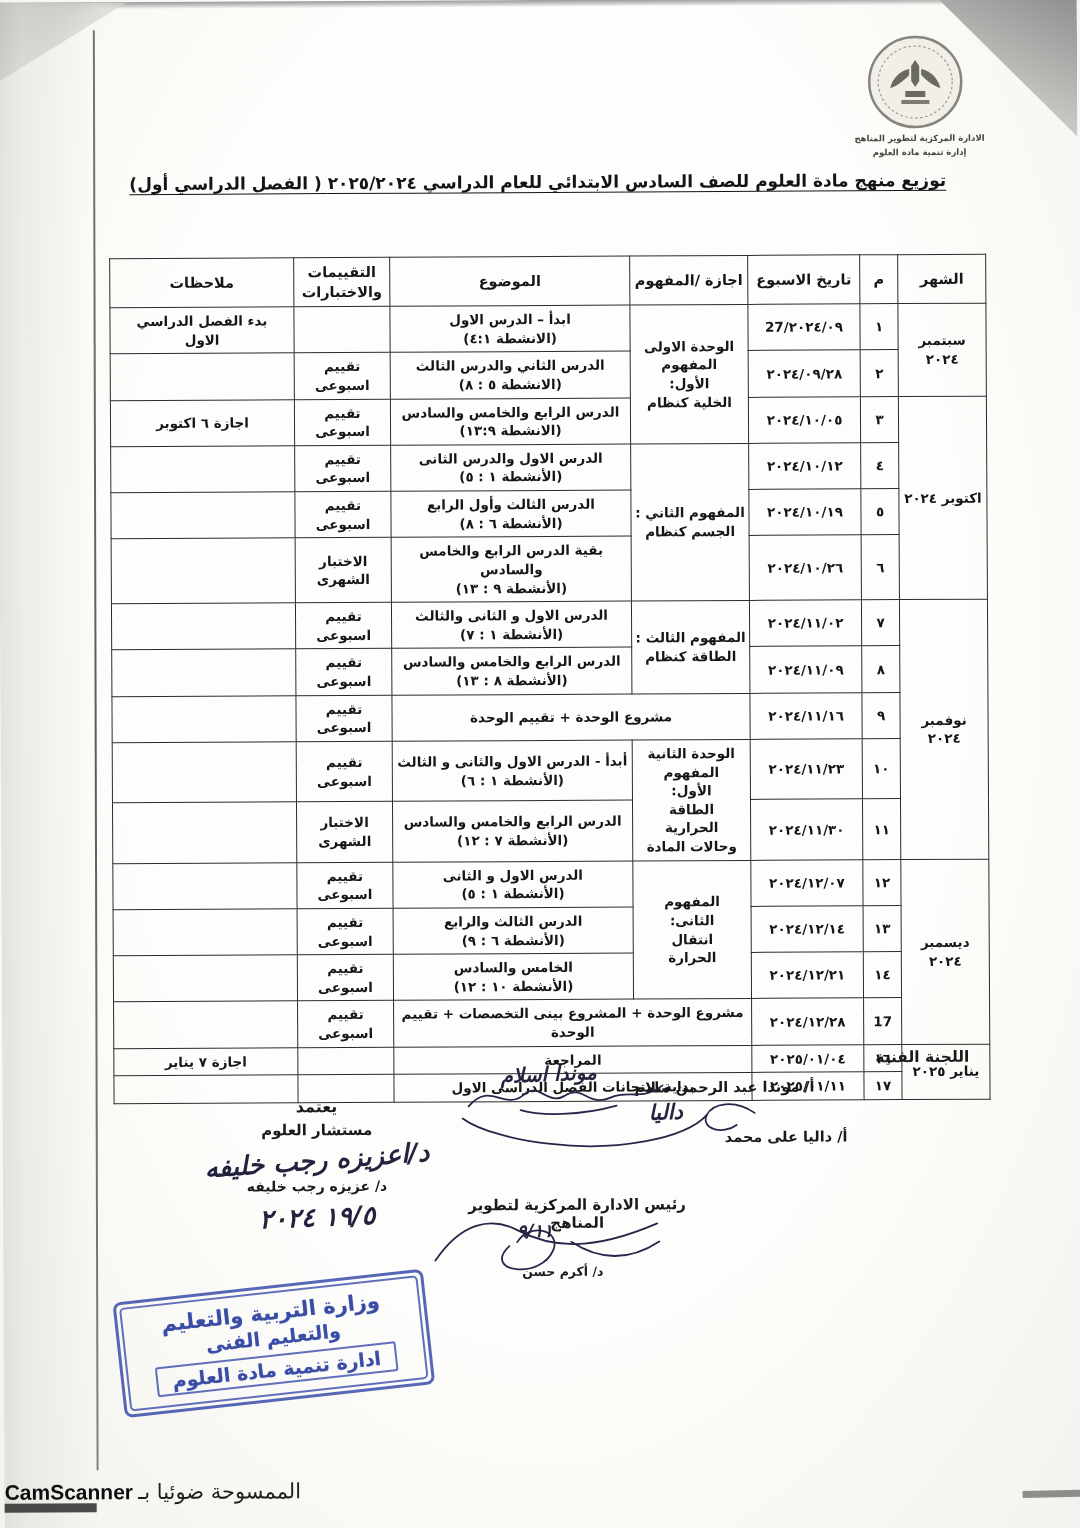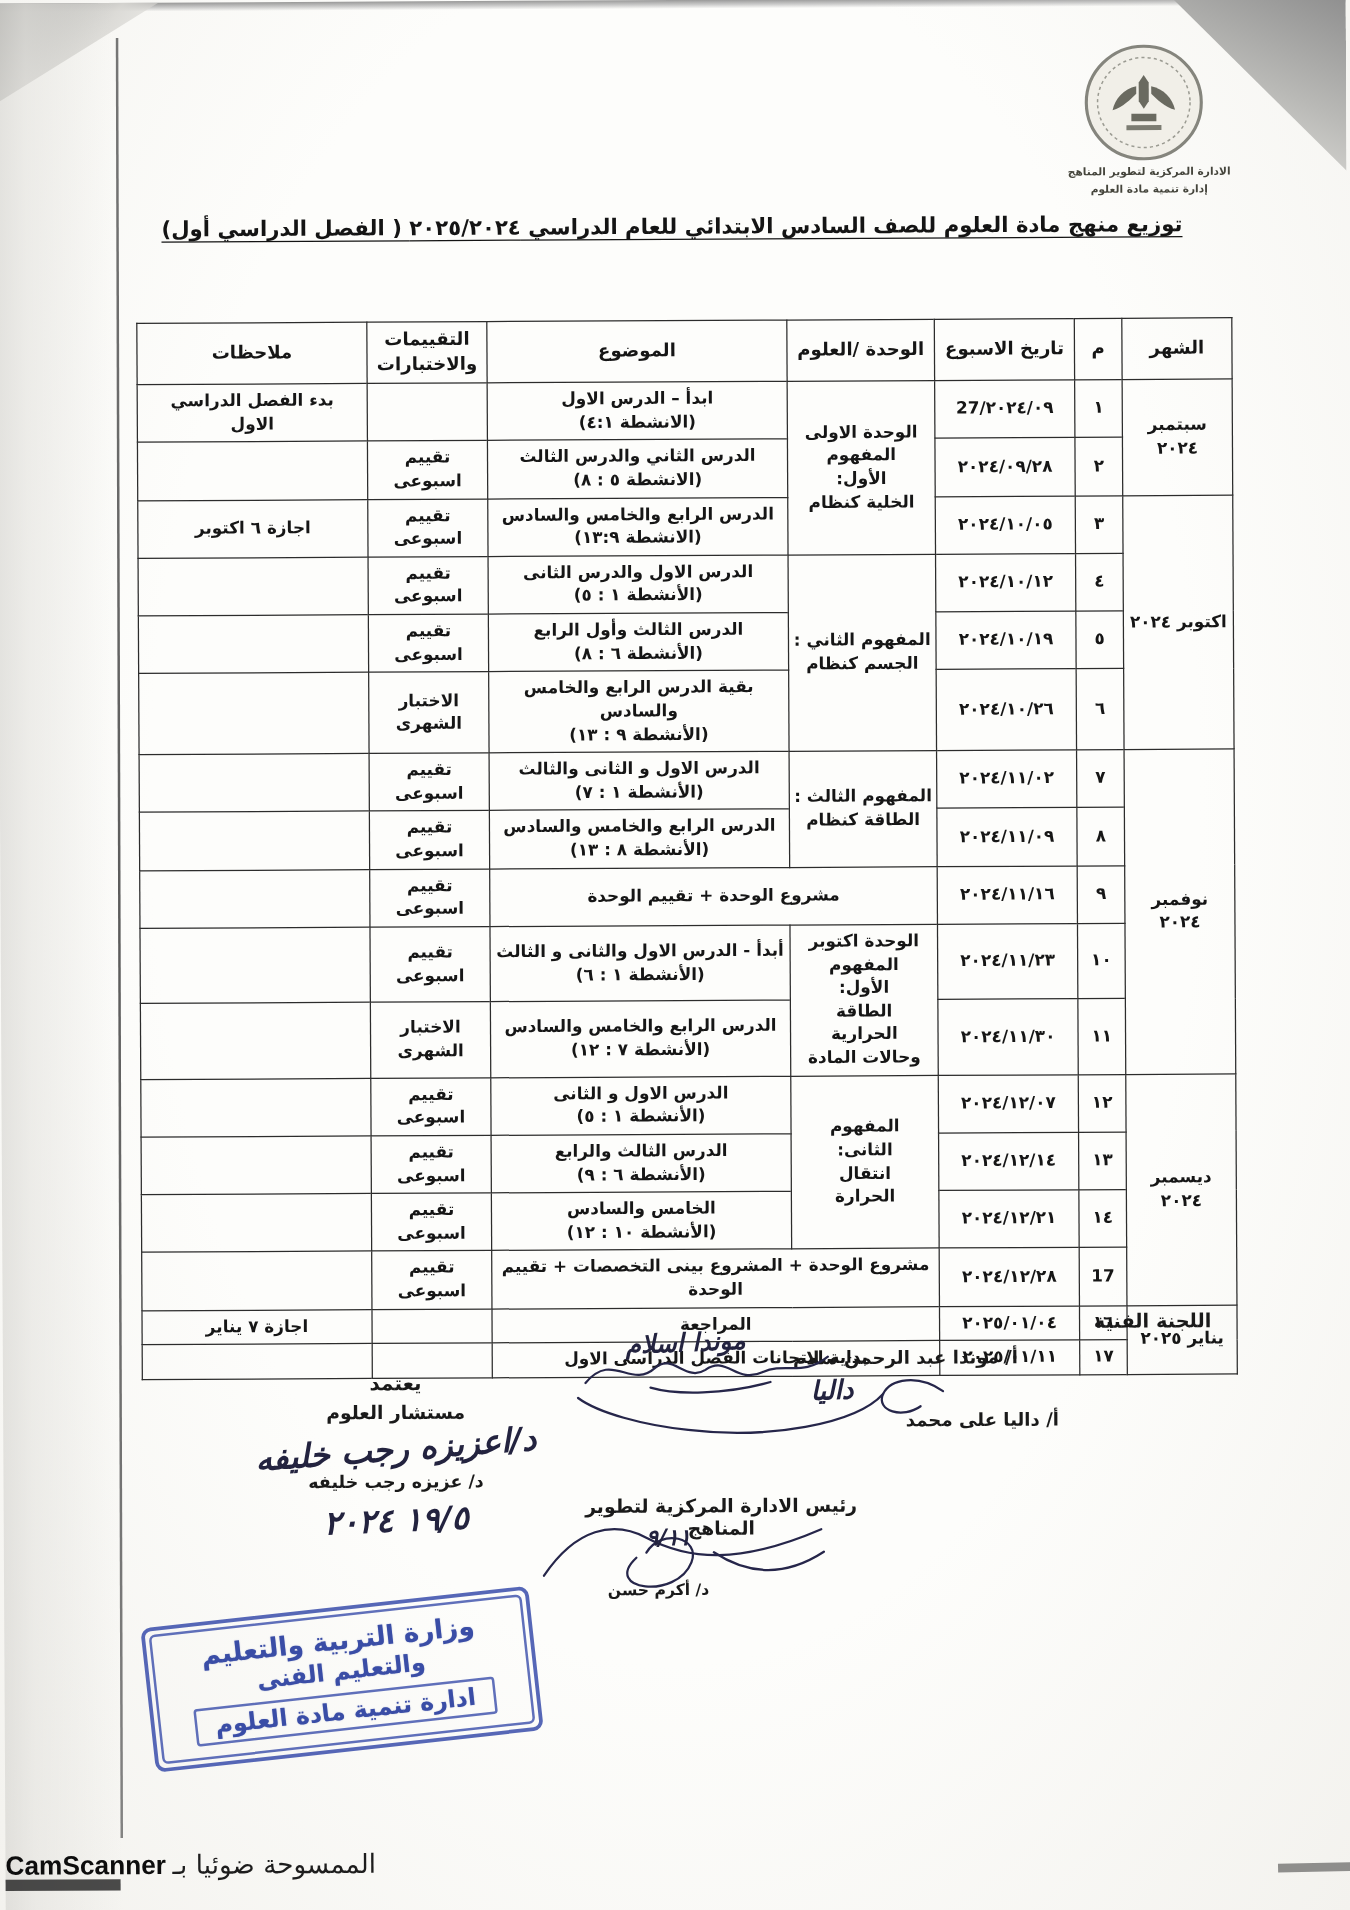--- a/index.html
+++ b/index.html
@@ -80,21 +80,21 @@
   .approve-block { left:188px; top:1096px; width:252px; text-align:center; }
   .approve-label { font-size:16px; font-weight:bold; }
   .advisor-title { font-size:15px; font-weight:bold; margin-top:5px; }
   .advisor-sig { font-size:26px; margin-top:6px; transform:rotate(-4deg); letter-spacing:-1px; }
   .advisor-name { font-size:14px; font-weight:bold; margin-top:3px; }
   .approval-date { font-size:26px; margin-top:8px; transform:rotate(-2deg); }
 
   .head-title { left:438px; top:1196px; width:272px; text-align:center; font-size:15px; font-weight:bold; }
   .head-sig-svg { left:418px; top:1202px; }
   .head-sig-date { left:514px; top:1220px; font-size:18px; }
-  .head-name { left:483px; top:1264px; width:136px; text-align:left; font-size:12.5px; font-weight:bold; }
+  .head-name { left:464px; top:1264px; width:136px; text-align:right; font-size:12.5px; font-weight:bold; }
 
   .stamp { left:114px; top:1284px; width:312px; transform:rotate(-6deg);
     border:3px solid rgba(56,76,170,.85); border-radius:8px; padding:3px; background:rgba(255,255,255,0); }
   .stamp-inner { border:2px solid rgba(56,76,170,.8); border-radius:5px; padding:7px 8px 9px; text-align:center;
     color:#3a4da6; text-shadow:0 0 1px rgba(58,77,166,.45); }
   .stamp-l1 { font-size:21px; font-weight:bold; letter-spacing:1px; }
   .stamp-l2 { font-size:19px; font-weight:bold; margin-top:2px; }
   .stamp-l3-box { display:inline-block; border:2.5px solid rgba(56,76,170,.8); border-radius:3px;
     padding:2px 14px; margin-top:6px; font-size:19px; font-weight:bold; }
 
@@ -144,21 +144,21 @@
         <col style="width:118px">
           <col style="width:240px">
           <col style="width:96px">
           <col style="width:184px">
       </colgroup>
       <thead>
         <tr>
           <th>الشهر</th>
           <th>م</th>
           <th>تاريخ الاسبوع</th>
-          <th>الوحدة /العلوم</th>
+          <th>اجازة /المفهوم</th>
           <th>الموضوع</th>
           <th>التقييمات
 والاختبارات</th>
           <th>ملاحظات</th>
         </tr>
       </thead>
       <tbody>
         <tr>
           <td class="c-month" rowspan="2">سبتمبر ٢٠٢٤</td>
           <td class="c-num">١</td>
@@ -246,21 +246,21 @@
           <td class="c-num">٩</td>
           <td class="c-date">٢٠٢٤/١١/١٦</td>
           <td class="c-topic" colspan="2">مشروع الوحدة + تقييم الوحدة</td>
           <td class="c-assess">تقييم
 اسبوعى</td>
           <td class="c-notes"></td>
         </tr>
         <tr>
           <td class="c-num">١٠</td>
           <td class="c-date">٢٠٢٤/١١/٢٣</td>
-          <td class="c-unit" rowspan="2">الوحدة اكتوبر
+          <td class="c-unit" rowspan="2">الوحدة الثانية
 المفهوم
 الأول:
 الطاقة
 الحرارية
 وحالات المادة</td>
           <td class="c-topic">أبدأ - الدرس الاول والثانى و الثالث
 (الأنشطة ١ : ٦)</td>
           <td class="c-assess">تقييم
 اسبوعى</td>
           <td class="c-notes"></td>

